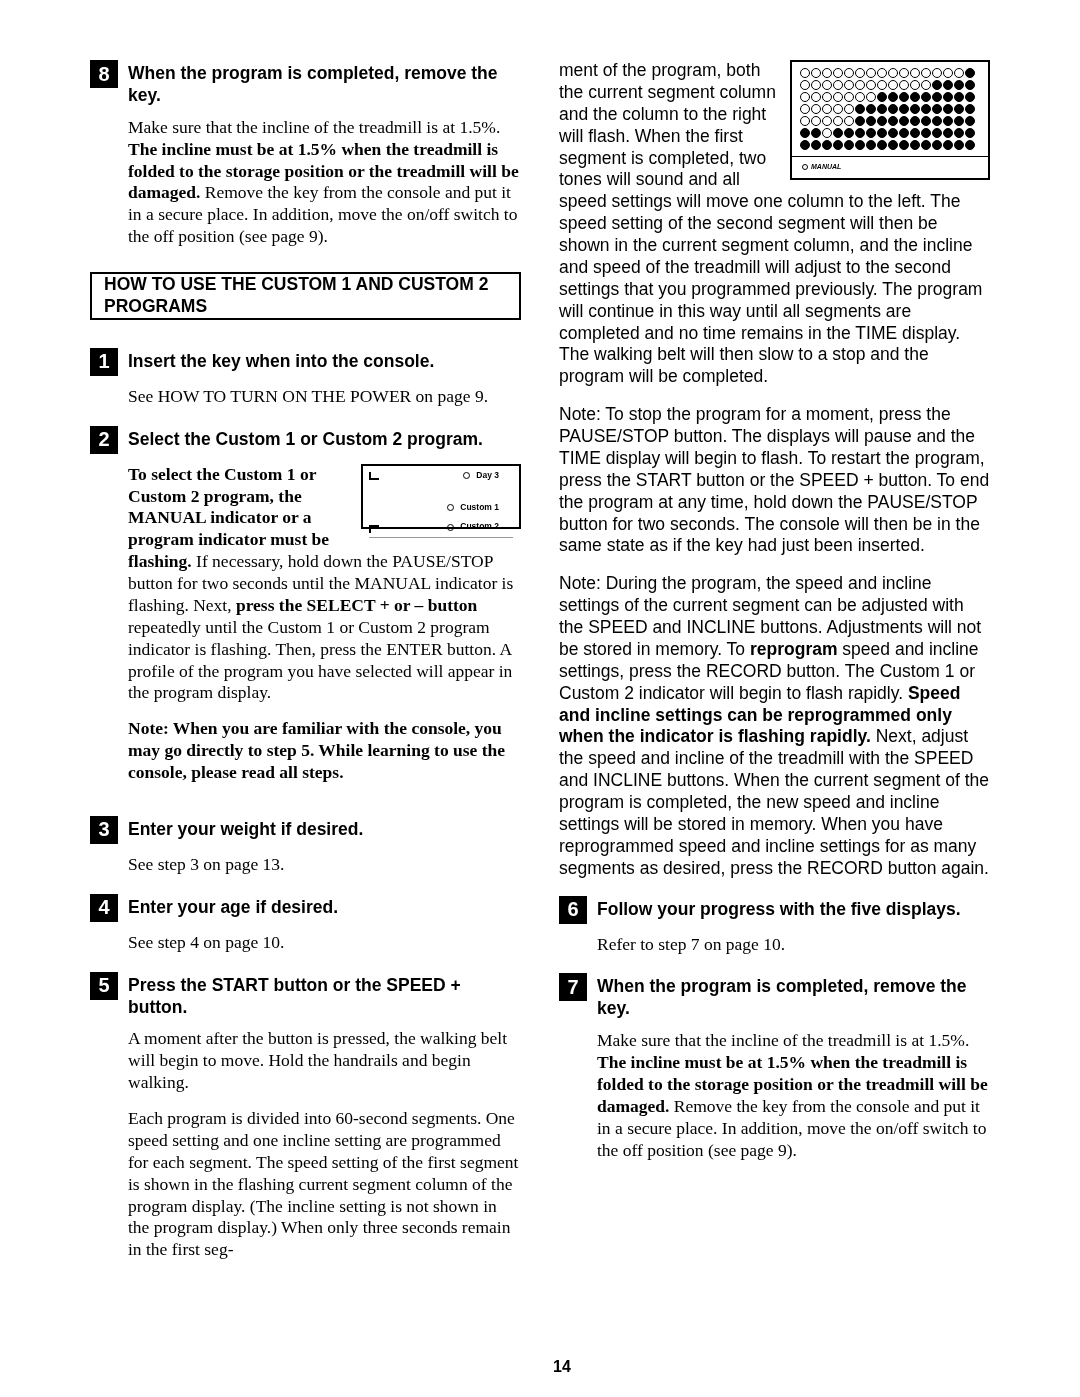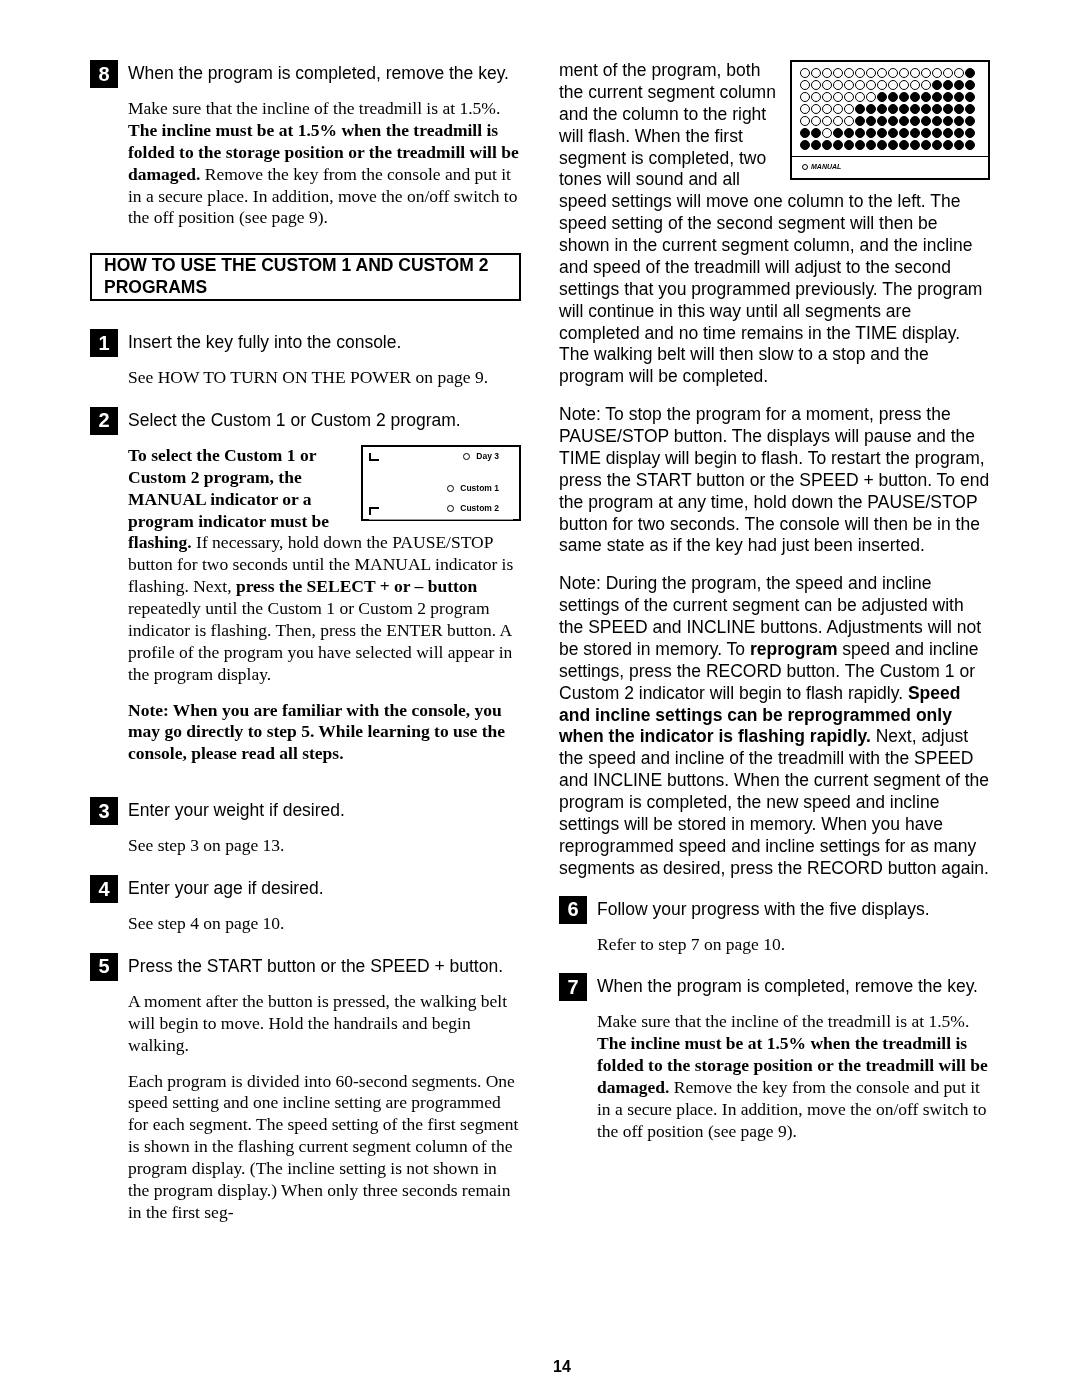--- a/index.html
+++ b/index.html
@@ -18,36 +18,36 @@
   .col { flex: 1; }
   .step { margin-bottom: 18px; }
   .step-head { display: flex; align-items: flex-start; gap: 10px; margin-bottom: 10px; }
   .numbox {
     width: 28px; height: 28px;
     background: #000; color: #fff;
     font-weight: bold; font-size: 20px;
     display: flex; align-items: center; justify-content: center;
     flex-shrink: 0;
   }
-  .step-title { font-weight: normal; padding-top: 3px; text-align: center; }
+  .step-title { font-weight: bold; padding-top: 3px; }
   .step-body { margin-left: 38px; margin-bottom: 16px; }
   .step-body p { margin-bottom: 14px; font-family: Liberation Serif, serif; }
   .howto-box {
     border: 2px solid #000;
     padding: 0 12px;
     font-weight: bold;
     margin: 24px 0 28px 0;
   }
   .bold { font-weight: bold; }
   .pagenum { position: absolute; bottom: 20px; left: 0; right: 0; text-align: center; font-weight: bold; font-size: 16px; margin-left: 44px; }
   .para { margin-bottom: 16px; }
 
   .console-img {
     float: right;
-    width: 160px; height: 76px;
+    width: 160px; height: 65px;
     border: 2px solid #000;
     margin: 0 0 6px 10px;
     padding: 4px 6px 2px 6px;
     font-size: 8.5px;
     line-height: 1.4;
   }
   .console-line { display: flex; align-items: center; gap: 6px; justify-content: flex-end; padding-right: 14px;}
   .circ { width: 7px; height: 7px; border: 1px solid #000; border-radius: 50%; display:inline-block;}
   .corner { width: 10px; height: 8px; border-left:2px solid #000; border-bottom:2px solid #000; display:inline-block; margin-right:auto;}
   .corner2 { width: 10px; height: 8px; border-left:2px solid #000; border-top:2px solid #000; display:inline-block; margin-right:auto; margin-top:4px;}
@@ -83,21 +83,21 @@
       <div class="step-body">
         <p><span>Make sure that the incline of the treadmill is at 1.5%. </span><span class="bold">The incline must be at 1.5% when the treadmill is folded to the storage position or the treadmill will be damaged.</span><span> Remove the key from the console and put it in a secure place. In addition, move the on/off switch to the off position (see page 9).</span></p>
       </div>
     </div>
 
     <div class="howto-box">HOW TO USE THE CUSTOM 1 AND CUSTOM 2 PROGRAMS</div>
 
     <div class="step">
       <div class="step-head">
         <div class="numbox">1</div>
-        <div class="step-title">Insert the key fully into the console.</div>
+        <div class="step-title">Insert the key when into the console.</div>
       </div>
       <div class="step-body">
           <p>See HOW TO TURN ON THE POWER on page 9.</p>
         </div>
     </div>
 
     <div class="step">
       <div class="step-head">
         <div class="numbox">2</div>
         <div class="step-title">Select the Custom 1 or Custom 2  program.</div>

